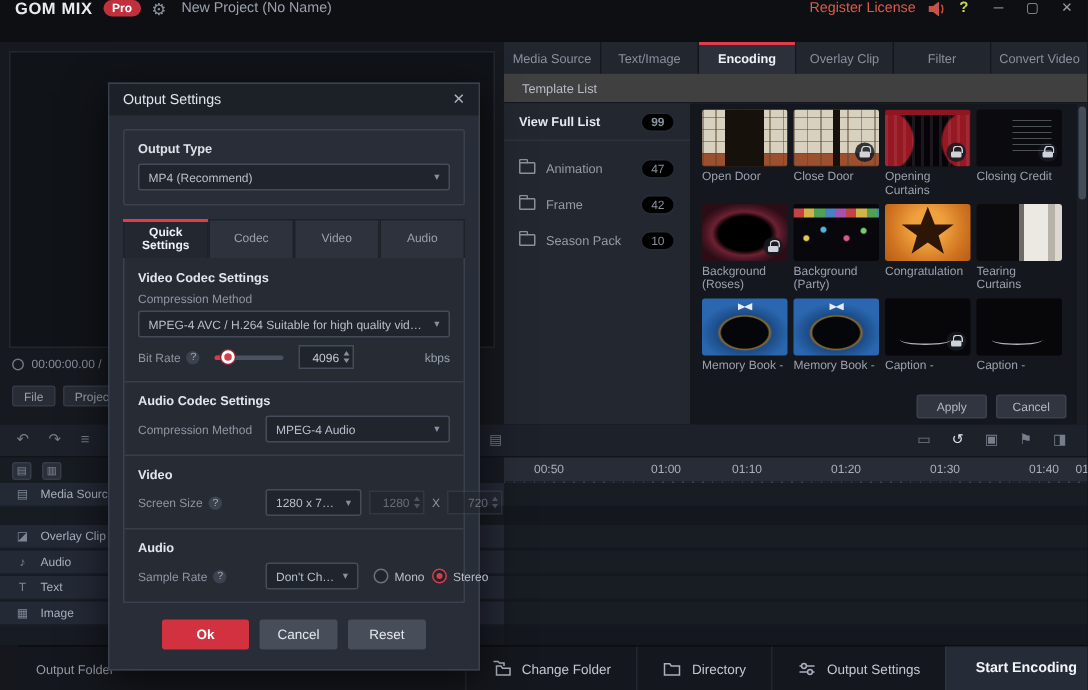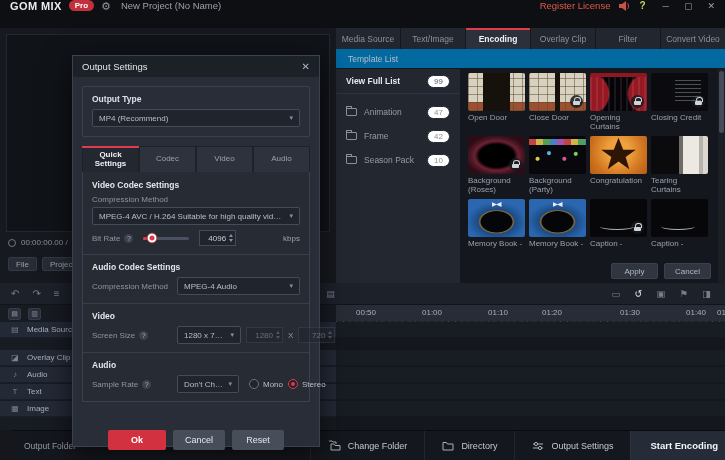--- a/index.html
+++ b/index.html
@@ -27,26 +27,26 @@
   .pv-clock{width:8px;height:8px;border:1px solid #6e7684;border-radius:50%;}
   .pv-btns{position:absolute;left:8px;top:229px;display:flex;gap:5px;}
   .pv-btn{height:14px;padding:0 7px;background:#272c35;border:1px solid #343a45;font-size:8px;color:#9aa1ad;border-radius:2px;display:flex;align-items:center;}
   
   .rpanel{position:absolute;left:336px;top:28px;width:389px;height:255px;background:#1b1f26;}
   .rtabs{display:flex;height:21px;}
   .rtab{flex:1;display:flex;align-items:center;justify-content:center;font-size:8.5px;color:#8a919e;background:#22262e;border-right:1px solid #15171c;position:relative;white-space:nowrap;}
   .rtab:last-child{border-right:none;}
   .rtab.active{background:#2b303a;color:#eef1f5;font-weight:bold;}
   .rtab.active::before{content:"";position:absolute;top:0;left:0;right:0;height:2px;background:#e03c4b;}
-  .list-header{height:20px;background:#0369a1;border-bottom:1px solid #15181e;display:flex;align-items:center;padding:0 12px;font-size:8.5px;color:#b6bcc7;}
+  .list-header{height:20px;background:#404040;border-bottom:1px solid #15181e;display:flex;align-items:center;padding:0 12px;font-size:8.5px;color:#b6bcc7;}
   .rbody{position:absolute;top:41px;bottom:0;left:0;right:0;display:flex;}
   .cats{width:126px;background:#232730;border-right:2px solid #14171c;flex:none;}
   .cat-full{height:25px;display:flex;align-items:center;padding:0 10px;color:#e6e9ee;font-size:8.5px;font-weight:bold;border-bottom:1px solid #2e333d;}
   .cat{height:24px;display:flex;align-items:center;padding:0 10px;gap:7px;color:#959ca8;font-size:8.5px;}
-  .cat-count{margin-left:auto;background:#ffffff;border:1px solid #262c36;border-radius:8px;padding:0 6px;font-size:8px;color:#8a909c;line-height:11px;text-align:right;}
+  .cat-count{margin-left:auto;background:#000000;border:1px solid #262c36;border-radius:8px;padding:0 6px;font-size:8px;color:#8a909c;line-height:11px;text-align:right;}
   .folder{width:11px;height:8px;border:1px solid #80London8a919d;border:1px solid #8a919d;border-radius:1px;position:relative;flex:none;}
   .folder::before{content:"";position:absolute;top:-3px;left:-1px;width:4px;height:2px;border:1px solid #8a919d;border-bottom:none;border-radius:1px 1px 0 0;}
   .grid{flex:1;background:#14171d;position:relative;padding:4px 0 0 6px;display:flex;flex-wrap:wrap;align-content:flex-start;overflow:hidden;}
   .cell{width:61px;margin-bottom:4px;}
   .thumb{width:57px;height:38px;border-radius:2px;position:relative;overflow:hidden;background:#000;}
   .tlabel{width:57px;font-size:8px;color:#9aa1ad;line-height:1.12;margin-top:3px;height:18px;overflow:hidden;}
   .lock{position:absolute;right:3px;bottom:3px;width:13px;height:13px;border-radius:50%;background:rgba(22,26,32,.85);}
   .lock::before{content:"";position:absolute;left:4px;top:2px;width:5px;height:4px;border:1px solid #cfd3da;border-bottom:none;border-radius:3px 3px 0 0;}
   .lock::after{content:"";position:absolute;left:3px;top:6px;width:7px;height:4px;background:#cfd3da;border-radius:1px;}
   .scrollbar{position:absolute;right:0;top:41px;bottom:0;width:7px;background:#1b1e25;}
@@ -122,21 +122,21 @@
   .numbox.dim{opacity:.4;}
   .spin{display:flex;flex-direction:column;gap:2px;margin-left:3px;}
   .spin i{display:block;width:0;height:0;border-left:2.5px solid transparent;border-right:2.5px solid transparent;}
   .spin .up{border-bottom:3px solid #8a919d;}
   .spin .dn{border-top:3px solid #8a919d;}
   .unit{font-size:8px;color:#9aa1ad;flex:none;padding-left:42px;}
   .radio{width:10px;height:10px;border-radius:50%;border:1px solid #6b7280;background:#20242c;position:relative;flex:none;}
   .radio.sel{border-color:#d63c4a;}
   .radio.sel::after{content:"";position:absolute;inset:2px;border-radius:50%;background:#d63c4a;}
   .rlab{font-size:8px;color:#b9bfca;margin-left:-1px;}
-  .dlg-buttons{display:flex;justify-content:center;gap:7px;margin-top:28px;}
+  .dlg-buttons{display:flex;justify-content:center;gap:7px;margin-top:11px;}
   .btn{height:20px;display:flex;align-items:center;justify-content:center;font-size:9px;border-radius:2px;}
   .btn-ok{width:58px;background:#d2323f;color:#fff;font-weight:bold;}
   .btn-gray{width:52px;background:#474d59;color:#e6e9ee;}
   svg{display:block;}
 </style>
 </head>
 <body>
 
 <div class="titlebar">
   <span class="logo">GOM MIX</span>
@@ -290,23 +290,23 @@
       <span>▭</span>
       <span class="hl">↺</span>
       <span>▣</span>
       <span>⚑</span>
       <span>◨</span>
     </div>
   </div>
 
   <div class="tl-ruler">
     <span class="rlabel" style="left:30px">00:50</span>
-    <span class="rlabel" style="left:96px">01:00</span>
+    <span class="rlabel" style="left:108px">01:00</span>
     <span class="rlabel" style="left:162px">01:10</span>
-    <span class="rlabel" style="left:216px">01:20</span>
+    <span class="rlabel" style="left:228px">01:20</span>
     <span class="rlabel" style="left:294px">01:30</span>
     <span class="rlabel" style="left:360px">01:40</span>
     <span class="rlabel" style="left:391px">01:50</span>
   </div>
   <div class="tl-ticks"></div>
 
   <div class="tl-left">
     <div class="tl-lefticons">
       <span class="sqicon">▤</span>
       <span class="sqicon">▥</span>

